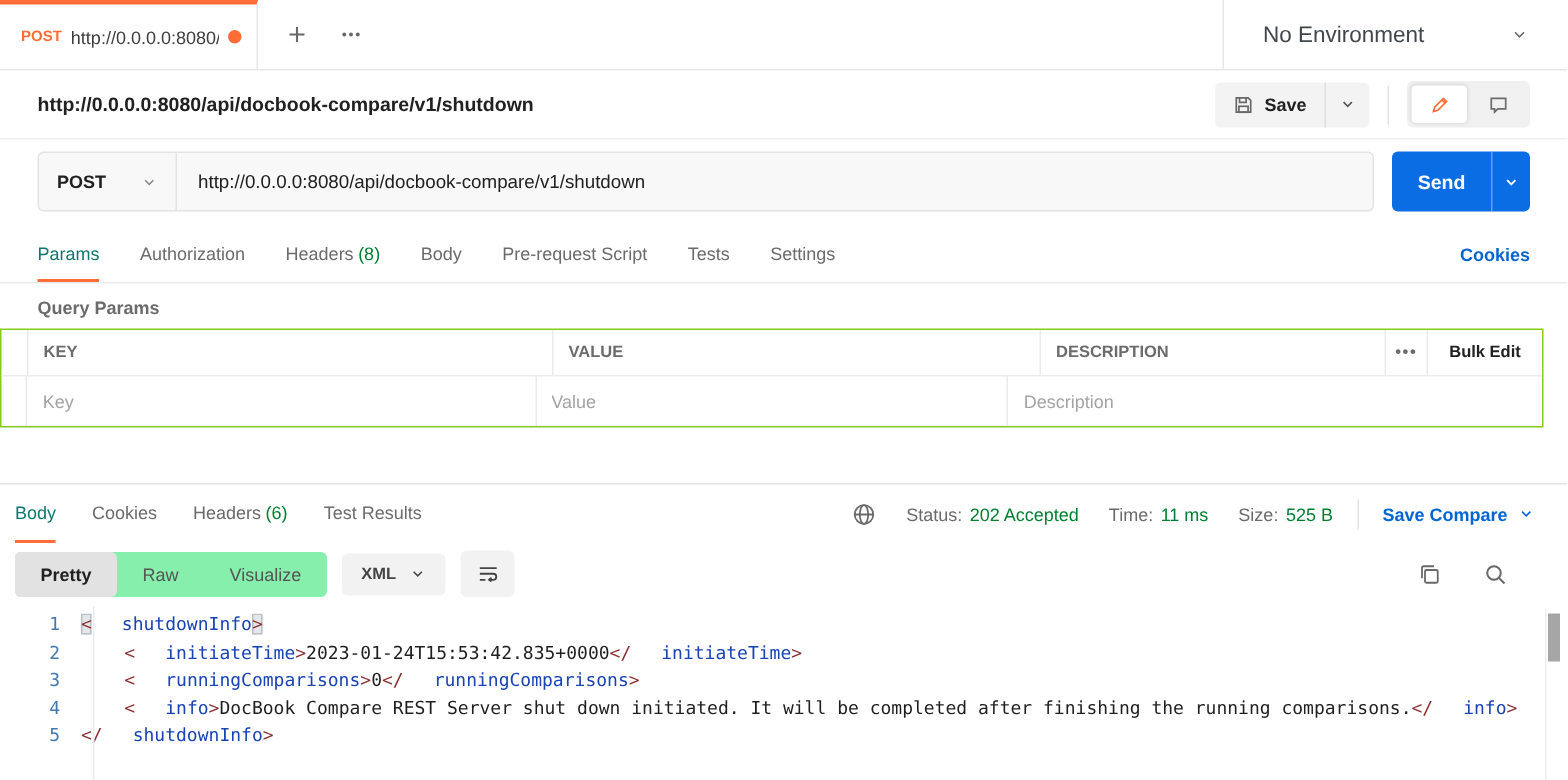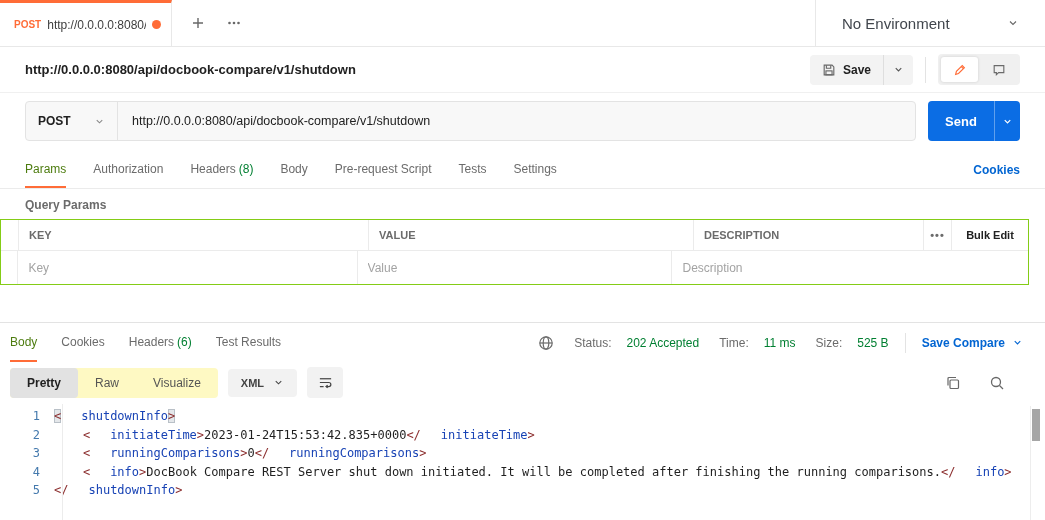--- a/index.html
+++ b/index.html
@@ -33,21 +33,21 @@
   .method-select { width:92px; height:100%; display:flex; align-items:center; justify-content:space-between; padding:0 12px; font-size:12px; font-weight:700; border-right:1px solid #e3e3e3; cursor:pointer; color:#212121; }
   .method-select .chev { color:#888; }
   .url-input { flex:1; height:100%; border:none; outline:none; background:transparent; font-size:12.5px; color:#212121; padding:0 14px; font-family:"Liberation Sans",sans-serif; }
   .send-btn { width:92px; height:40px; background:#0b6de4; border-radius:4px; display:flex; color:#fff; cursor:pointer; overflow:hidden; flex:none; }
   .send-main { flex:1; display:flex; align-items:center; justify-content:center; font-size:13px; font-weight:700; }
   .send-caret { width:26px; border-left:1px solid rgba(255,255,255,.35); display:flex; align-items:center; justify-content:center; }
 
   
   .req-tabs { display:flex; align-items:center; gap:27px; height:38px; padding:0 25px; border-bottom:1px solid #ebebeb; font-size:12px; color:#6b6b6b; }
   .tab-item { height:100%; display:flex; align-items:center; gap:3px; border-bottom:2px solid transparent; cursor:pointer; white-space:nowrap; }
-  .tab-item.active { color:#4d7c0f; border-bottom-color:#ff6c37; }
+  .tab-item.active { color:#0f766e; border-bottom-color:#ff6c37; }
   .tab-count { color:#007f31; }
   .cookies-link { margin-left:auto; color:#0265d2; font-weight:600; cursor:pointer; }
 
   
   .qp-title { padding:9px 25px 7px; font-size:12px; font-weight:600; color:#6b6b6b; }
   .qp-table { margin:0 0; border:1px solid #84cc16; width:1029px; font-size:12px; }
   .qp-row { display:flex; align-items:stretch; }
   .qp-head { height:31px; border-bottom:1px solid #ebebeb; color:#6b6b6b; font-size:11px; font-weight:600; }
   .qp-body { height:33px; }
   .qp-cell { display:flex; align-items:center; padding:0 10px; border-left:1px solid #ebebeb; }
@@ -61,29 +61,29 @@
   .c-bulk { width:77px; justify-content:center; font-weight:700; color:#212121; cursor:pointer; white-space:nowrap; }
   .qp-input { width:100%; border:none; outline:none; background:transparent; font-size:12px; font-family:"Liberation Sans",sans-serif; color:#212121; }
   .qp-input::placeholder { color:#a3a3a3; }
 
   .spacer { height:37px; }
 
   
   .resp { border-top:1px solid #e3e3e3; }
   .resp-tabs { display:flex; align-items:center; gap:24px; height:39px; padding:0 10px; font-size:12px; color:#6b6b6b; }
   .resp-meta { margin-left:auto; display:flex; align-items:center; gap:8px; font-size:12px; padding-right:12px; }
-  .meta-group { display:flex; align-items:center; gap:15px; margin-left:12px; }
+  .meta-group { display:flex; align-items:center; gap:5px; margin-left:12px; }
   .meta-label { color:#6b6b6b; }
   .meta-value { color:#007f31; }
   .meta-div { width:1px; height:20px; background:#e3e3e3; margin:0 8px; }
   .save-resp { color:#0265d2; font-weight:600; display:flex; align-items:center; gap:7px; cursor:pointer; }
   .globe { color:#6b6b6b; display:flex; }
 
   .resp-toolbar { display:flex; align-items:center; gap:10px; padding:5px 10px 6px; }
-  .view-pills { display:flex; background:#fef9c3; border-radius:4px; }
+  .view-pills { display:flex; background:#86efac; border-radius:4px; }
   .pill { padding:8px 17px; font-size:12px; color:#555; cursor:pointer; border-radius:4px; white-space:nowrap; }
   .pill.active { background:#e2e2e2; color:#212121; font-weight:600; }
   .format-pill { background:#f2f2f2; border-radius:4px; padding:8px 13px; display:flex; align-items:center; gap:9px; font-size:11px; font-weight:600; color:#444; cursor:pointer; }
   .wrap-pill { background:#f2f2f2; border-radius:4px; width:36px; height:31px; display:flex; align-items:center; justify-content:center; color:#444; cursor:pointer; }
   .toolbar-right { margin-left:auto; display:flex; align-items:center; gap:28px; padding-right:30px; color:#555; }
 
   
   .code-area { position:relative; height:121px; padding-top:3px; font-family:"DejaVu Sans Mono","Liberation Mono",monospace; font-size:12px; line-height:18.5px; }
   .code-area::before { content:""; position:absolute; left:62px; top:0; bottom:0; border-left:1px solid #ececec; }
   .code-line { display:flex; }

